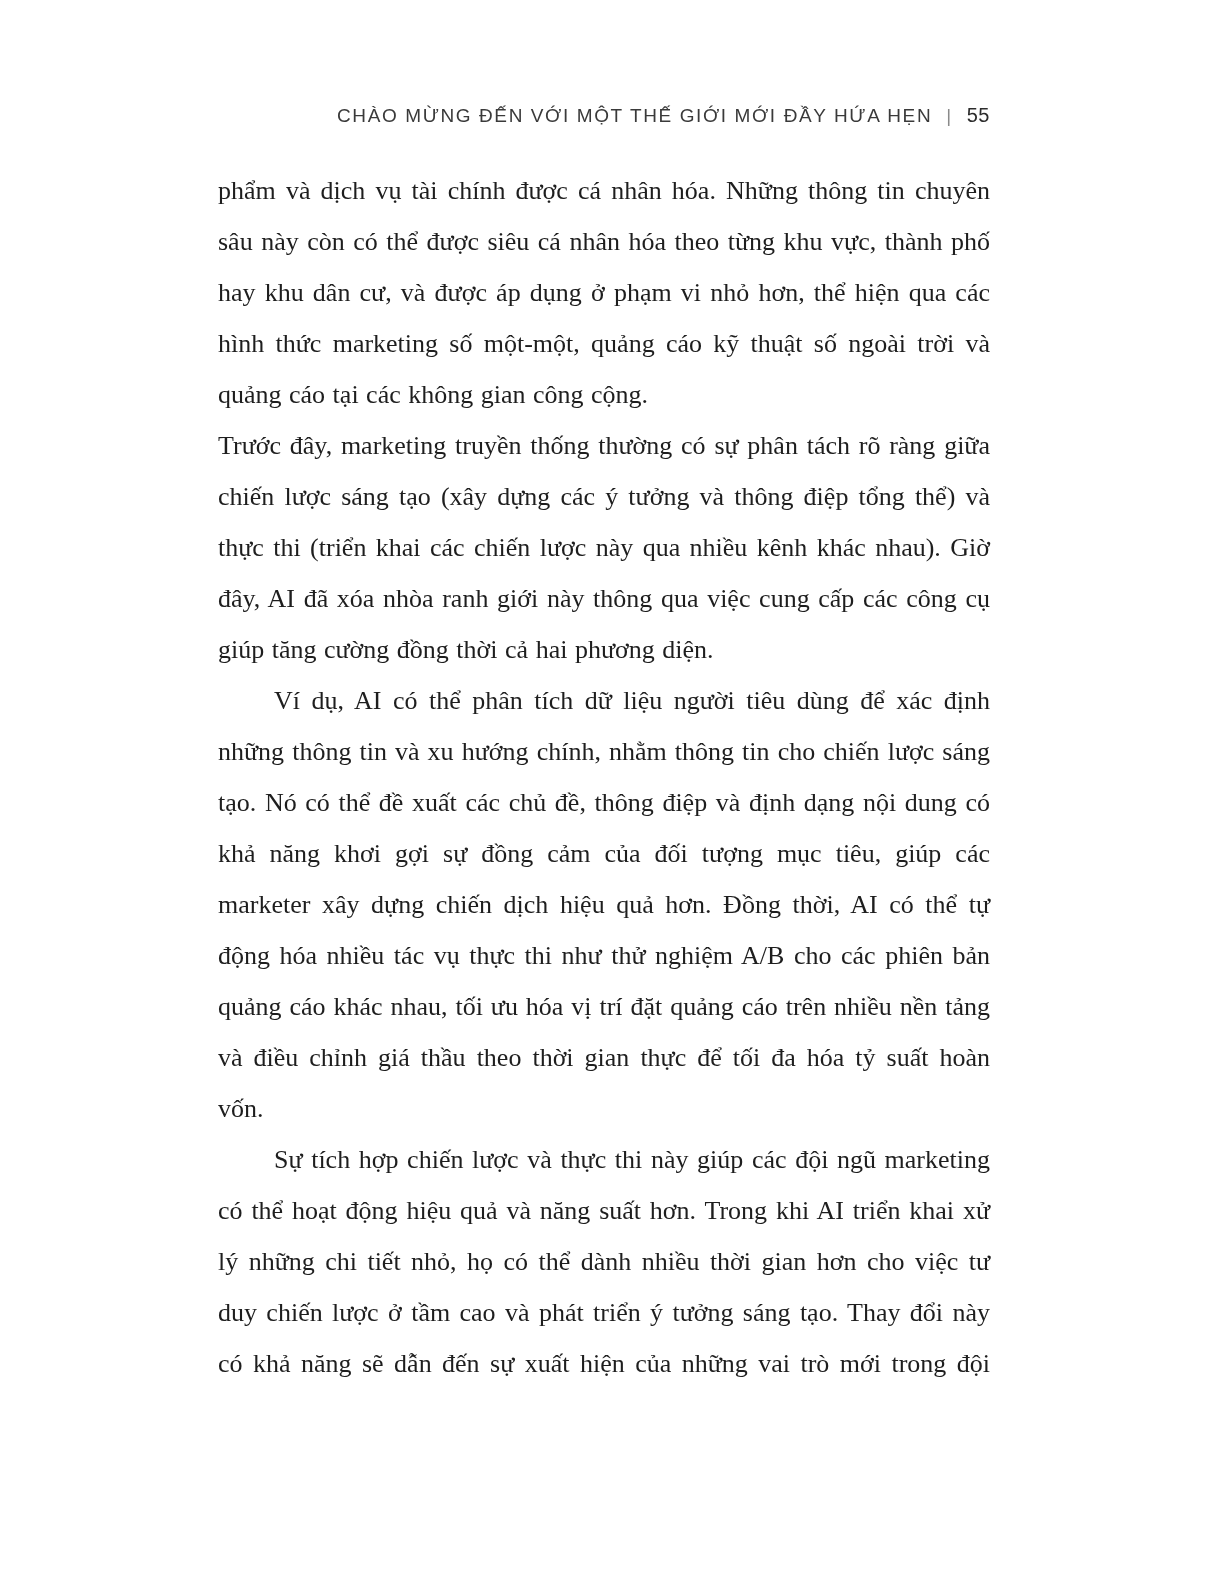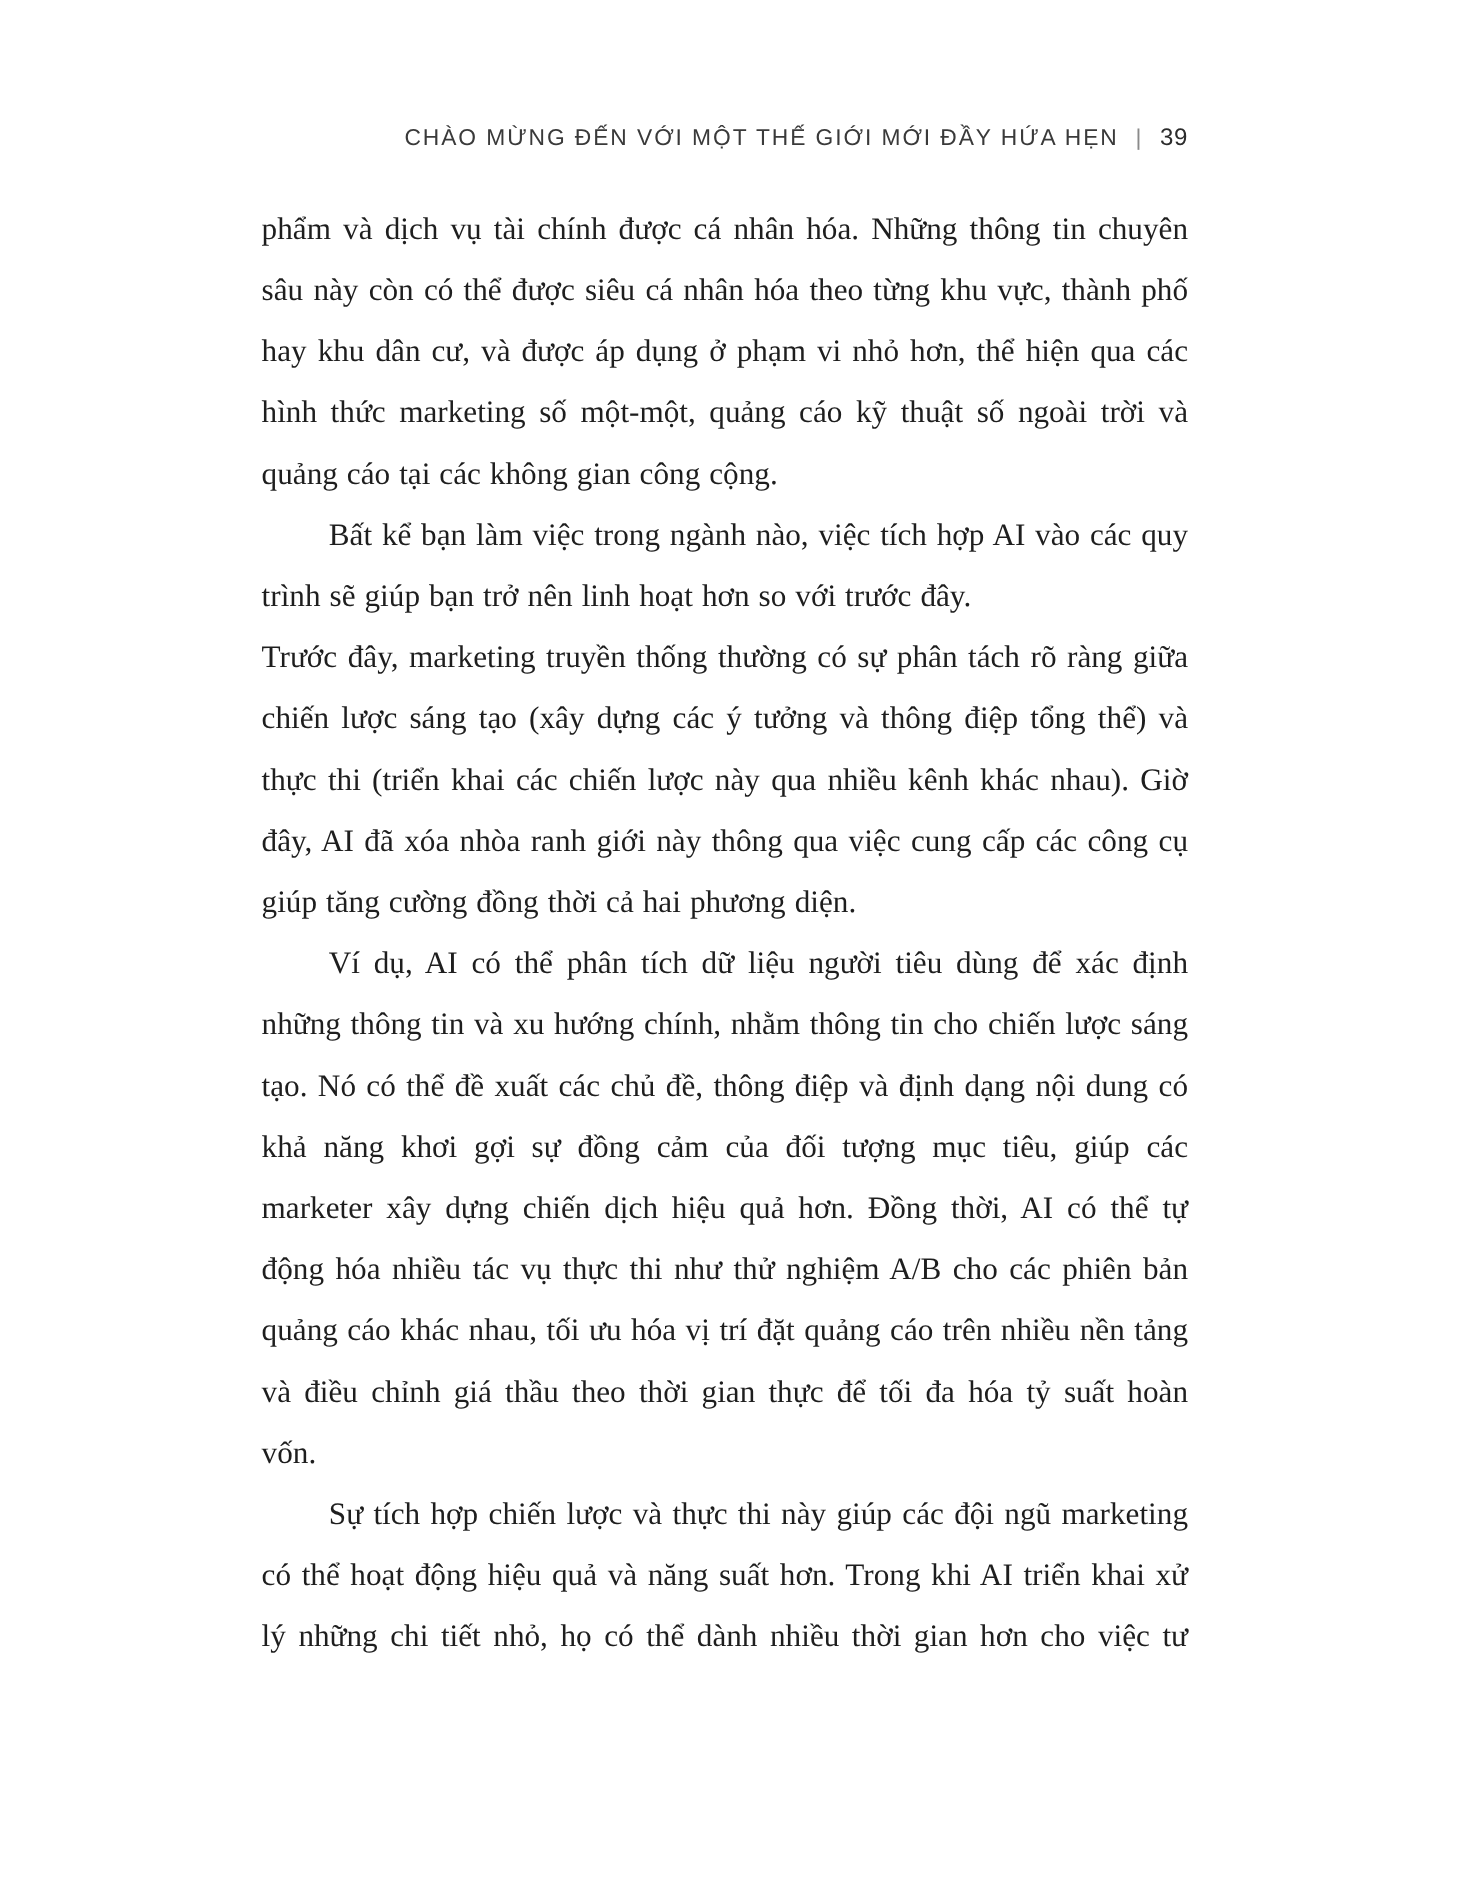--- a/index.html
+++ b/index.html
@@ -66,26 +66,25 @@
   </style>
 </head>
 <body>
 
 <div class="page">
   <div class="content">
 
     <header class="running-head">
       <span>CHÀO MỪNG ĐẾN VỚI MỘT THẾ GIỚI MỚI ĐẦY HỨA HẸN</span>
       <span class="sep">|</span>
-      <span class="pagenum">39</span>
+      <span class="pagenum">55</span>
     </header>
 
     <p class="body-para first-para">phẩm và dịch vụ tài chính được cá nhân hóa. Những thông tin chuyên sâu này còn có thể được siêu cá nhân hóa theo từng khu vực, thành phố hay khu dân cư, và được áp dụng ở phạm vi nhỏ hơn, thể hiện qua các hình thức marketing số một-một, quảng cáo kỹ thuật số ngoài trời và quảng cáo tại các không gian công cộng.</p>
 
-    <p class="body-para indent">Bất kể bạn làm việc trong ngành nào, việc tích hợp AI vào các quy trình sẽ giúp bạn trở nên linh hoạt hơn so với trước đây.</p>
 
 
     <p class="body-para">Trước đây, marketing truyền thống thường có sự phân tách rõ ràng giữa chiến lược sáng tạo (xây dựng các ý tưởng và thông điệp tổng thể) và thực thi (triển khai các chiến lược này qua nhiều kênh khác nhau). Giờ đây, AI đã xóa nhòa ranh giới này thông qua việc cung cấp các công cụ giúp tăng cường đồng thời cả hai phương diện.</p>
 
     <p class="body-para indent">Ví dụ, AI có thể phân tích dữ liệu người tiêu dùng để xác định những thông tin và xu hướng chính, nhằm thông tin cho chiến lược sáng tạo. Nó có thể đề xuất các chủ đề, thông điệp và định dạng nội dung có khả năng khơi gợi sự đồng cảm của đối tượng mục tiêu, giúp các marketer xây dựng chiến dịch hiệu quả hơn. Đồng thời, AI có thể tự động hóa nhiều tác vụ thực thi như thử nghiệm A/B cho các phiên bản quảng cáo khác nhau, tối ưu hóa vị trí đặt quảng cáo trên nhiều nền tảng và điều chỉnh giá thầu theo thời gian thực để tối đa hóa tỷ suất hoàn vốn.</p>
 
     <p class="body-para indent">Sự tích hợp chiến lược và thực thi này giúp các đội ngũ marketing có thể hoạt động hiệu quả và năng suất hơn. Trong khi AI triển khai xử lý những chi tiết nhỏ, họ có thể dành nhiều thời gian hơn cho việc tư duy chiến lược ở tầm cao và phát triển ý tưởng sáng tạo. Thay đổi này có khả năng sẽ dẫn đến sự xuất hiện của những vai trò mới trong đội nhóm marketing, chẳng hạn chuyên gia chiến lược AI hay nhà sáng tạo dựa trên dữ liệu – người kết hợp các kỹ năng marketing truyền thống với chuyên môn về AI và phân tích dữ liệu.</p>
 
   </div>
 </div>

